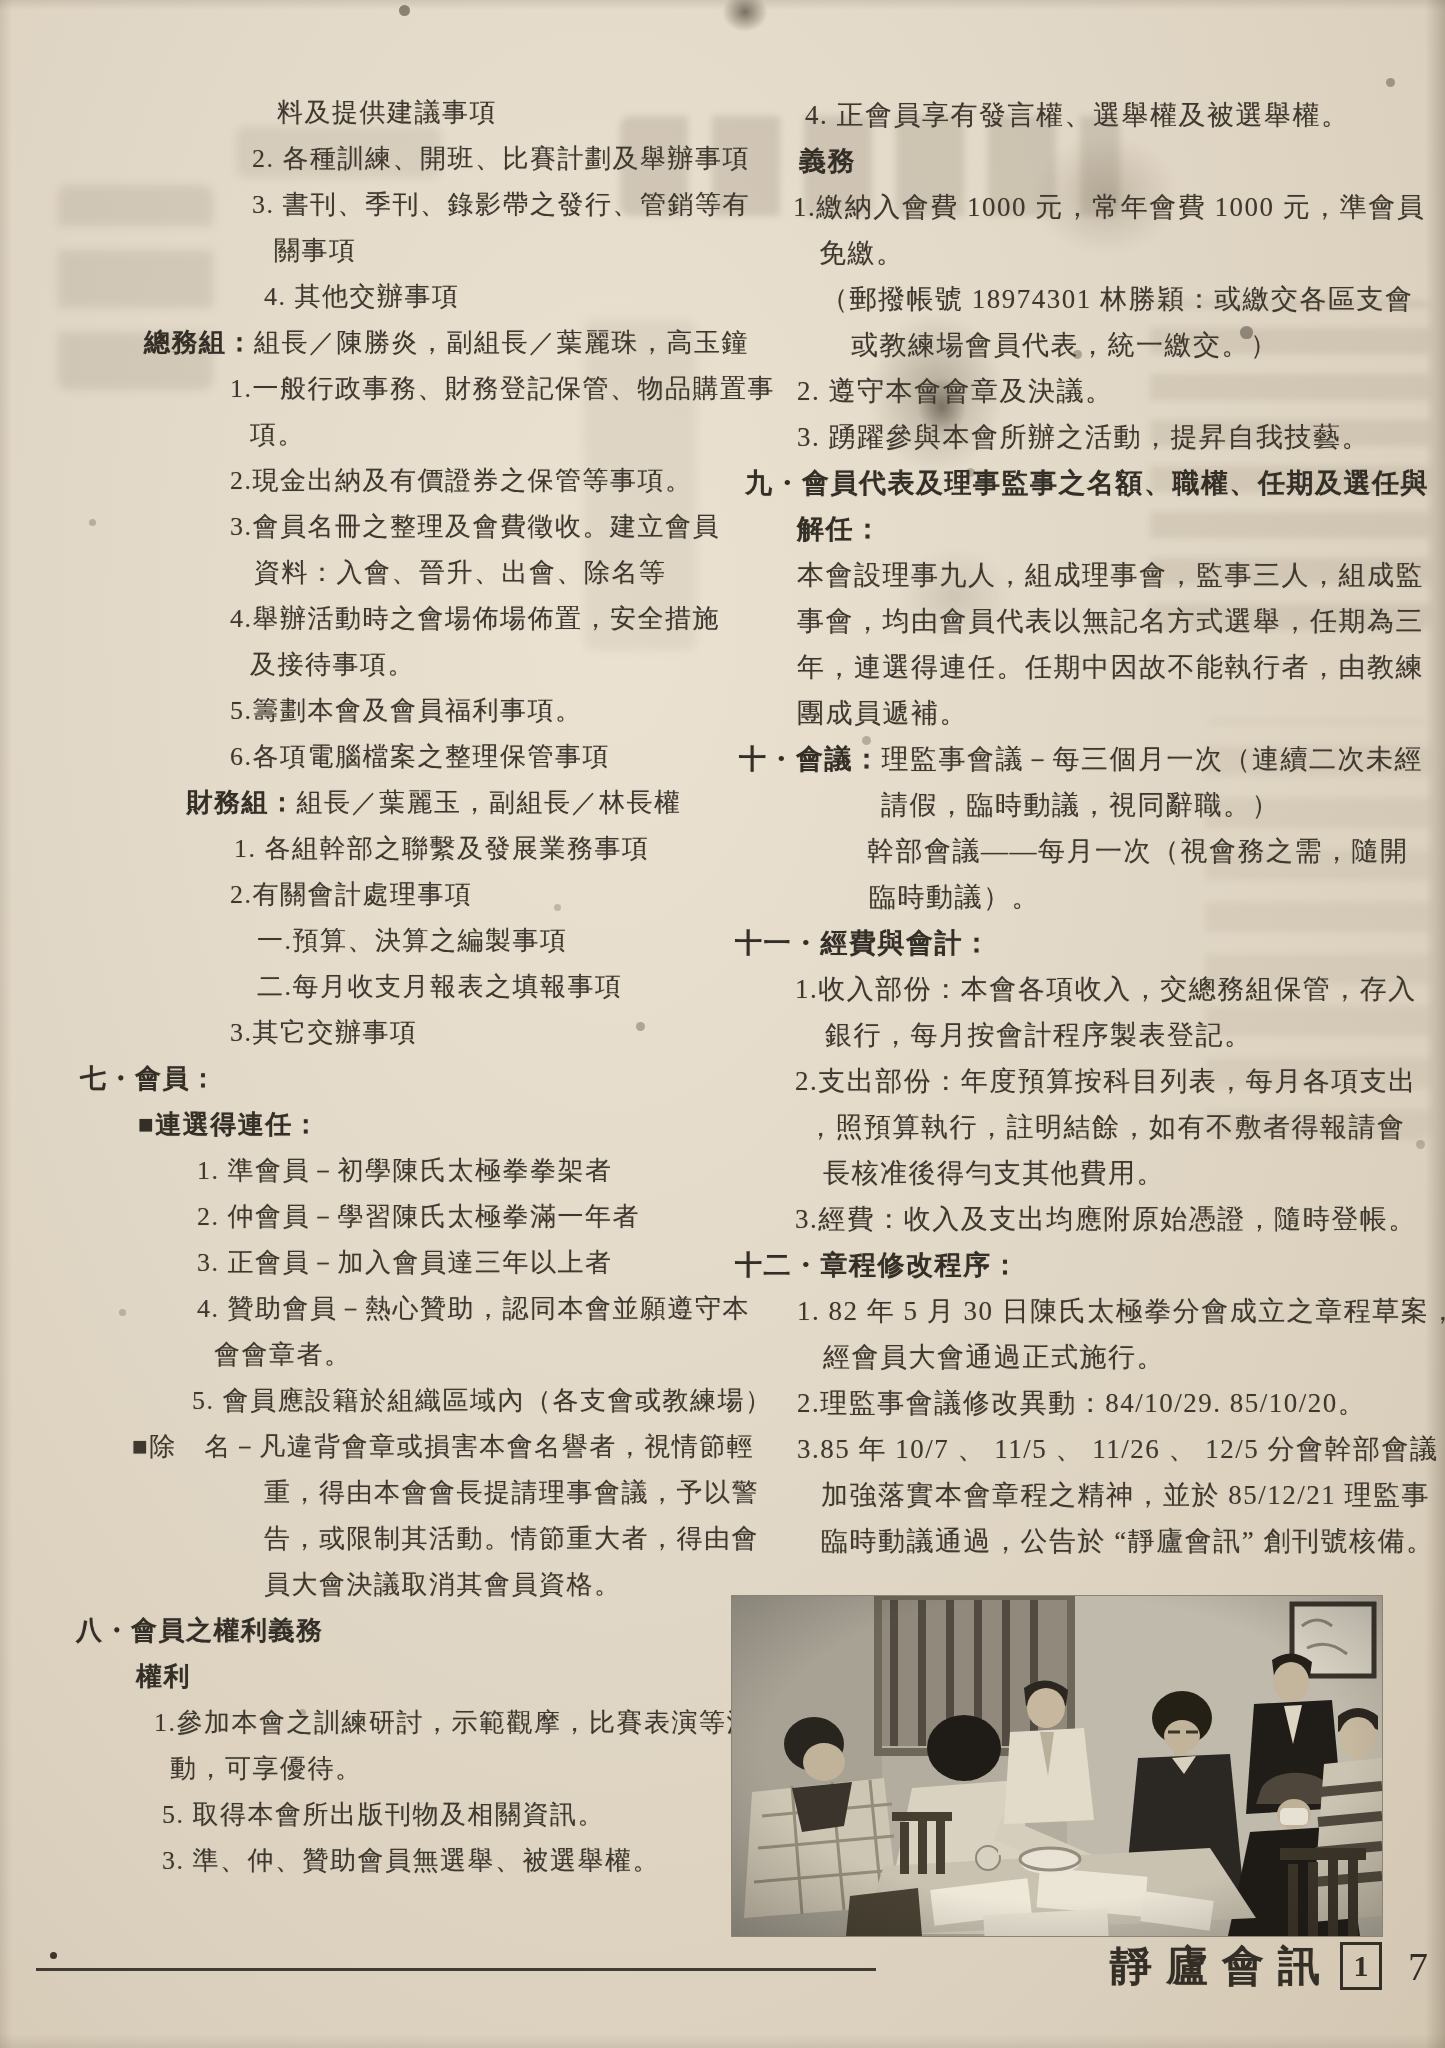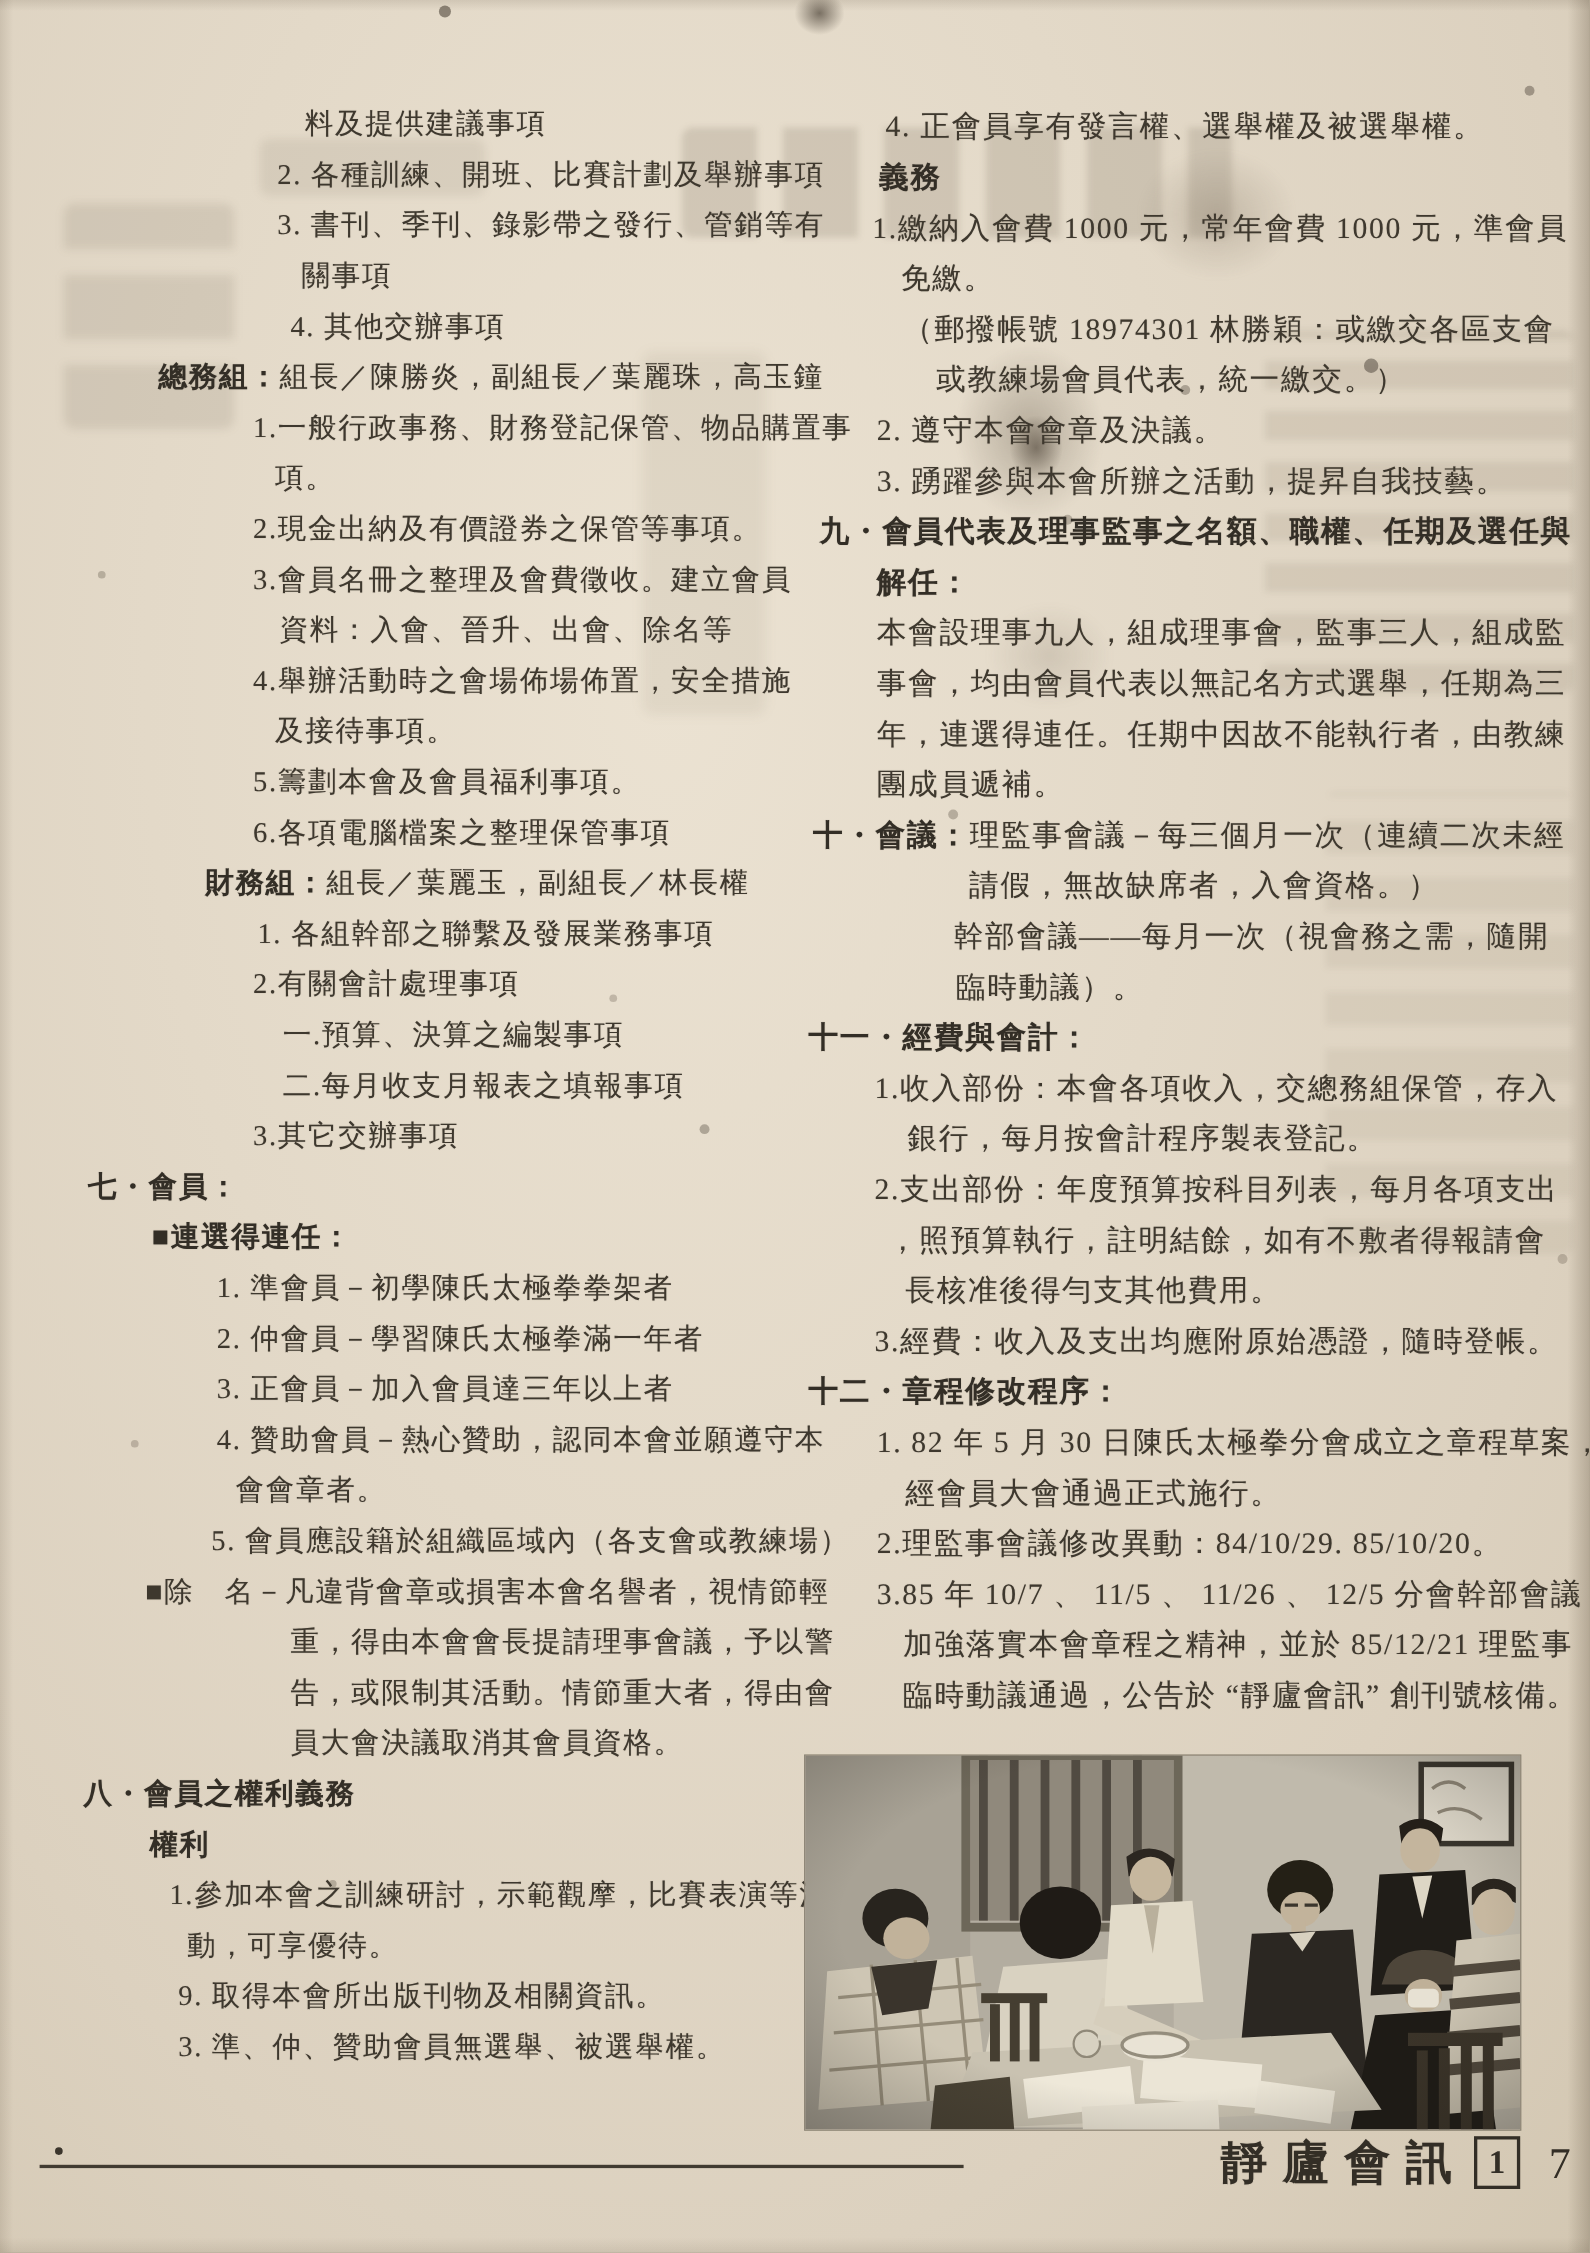--- a/index.html
+++ b/index.html
@@ -126,40 +126,40 @@
       <div class="line" style="padding-left: 162px;"><span>會會章者。</span></div>
       <div class="line" style="padding-left: 140px;"><span>5. 會員應設籍於組織區域內（各支會或教練場）</span></div>
       <div class="line" style="padding-left: 80px;"><span>■除　名－凡違背會章或損害本會名譽者，視情節輕</span></div>
       <div class="line" style="padding-left: 212px;"><span>重，得由本會會長提請理事會議，予以警</span></div>
       <div class="line" style="padding-left: 212px;"><span>告，或限制其活動。情節重大者，得由會</span></div>
       <div class="line" style="padding-left: 212px;"><span>員大會決議取消其會員資格。</span></div>
       <div class="line" style="padding-left: 24px;"><span class="b">八・會員之權利義務</span></div>
       <div class="line" style="padding-left: 84px;"><span class="b">權利</span></div>
       <div class="line" style="padding-left: 102px;"><span>1.參加本會之訓練研討，示範觀摩，比賽表演等活</span></div>
       <div class="line" style="padding-left: 118px;"><span>動，可享優待。</span></div>
-      <div class="line" style="padding-left: 110px;"><span>9. 取得本會所出版刊物及相關資訊。</span></div>
+      <div class="line" style="padding-left: 110px;"><span>5. 取得本會所出版刊物及相關資訊。</span></div>
       <div class="line" style="padding-left: 110px;"><span>3. 準、仲、贊助會員無選舉、被選舉權。</span></div>
     </div>
   <div class="col" id="col-right">
       <div class="line" style="padding-left: 70px;"><span>4. 正會員享有發言權、選舉權及被選舉權。</span></div>
       <div class="line" style="padding-left: 64px;"><span class="b">義務</span></div>
       <div class="line" style="padding-left: 58px;"><span>1.繳納入會費 1000 元，常年會費 1000 元，準會員</span></div>
       <div class="line" style="padding-left: 84px;"><span>免繳。</span></div>
       <div class="line" style="padding-left: 86px;"><span>（郵撥帳號 18974301 林勝穎：或繳交各區支會</span></div>
       <div class="line" style="padding-left: 116px;"><span>或教練場會員代表，統一繳交。）</span></div>
       <div class="line" style="padding-left: 62px;"><span>2. 遵守本會會章及決議。</span></div>
       <div class="line" style="padding-left: 62px;"><span>3. 踴躍參與本會所辦之活動，提昇自我技藝。</span></div>
       <div class="line" style="padding-left: 10px;"><span class="b">九・會員代表及理事監事之名額、職權、任期及選任與</span></div>
       <div class="line" style="padding-left: 62px;"><span class="b">解任：</span></div>
       <div class="line" style="padding-left: 62px;"><span>本會設理事九人，組成理事會，監事三人，組成監</span></div>
       <div class="line" style="padding-left: 62px;"><span>事會，均由會員代表以無記名方式選舉，任期為三</span></div>
       <div class="line" style="padding-left: 62px;"><span>年，連選得連任。任期中因故不能執行者，由教練</span></div>
       <div class="line" style="padding-left: 62px;"><span>團成員遞補。</span></div>
       <div class="line" style="padding-left: 4px;"><span class="b">十・會議：</span><span>理監事會議－每三個月一次（連續二次未經</span></div>
-      <div class="line" style="padding-left: 146px;"><span>請假，無故缺席者，入會資格。）</span></div>
+      <div class="line" style="padding-left: 146px;"><span>請假，臨時動議，視同辭職。）</span></div>
       <div class="line" style="padding-left: 132px;"><span>幹部會議——每月一次（視會務之需，隨開</span></div>
       <div class="line" style="padding-left: 134px;"><span>臨時動議）。</span></div>
       <div class="line" style="padding-left: 0px;"><span class="b">十一・經費與會計：</span></div>
       <div class="line" style="padding-left: 60px;"><span>1.收入部份：本會各項收入，交總務組保管，存入</span></div>
       <div class="line" style="padding-left: 90px;"><span>銀行，每月按會計程序製表登記。</span></div>
       <div class="line" style="padding-left: 60px;"><span>2.支出部份：年度預算按科目列表，每月各項支出</span></div>
       <div class="line" style="padding-left: 72px;"><span>，照預算執行，註明結餘，如有不敷者得報請會</span></div>
       <div class="line" style="padding-left: 88px;"><span>長核准後得勻支其他費用。</span></div>
       <div class="line" style="padding-left: 60px;"><span>3.經費：收入及支出均應附原始憑證，隨時登帳。</span></div>
       <div class="line" style="padding-left: 0px;"><span class="b">十二・章程修改程序：</span></div>

